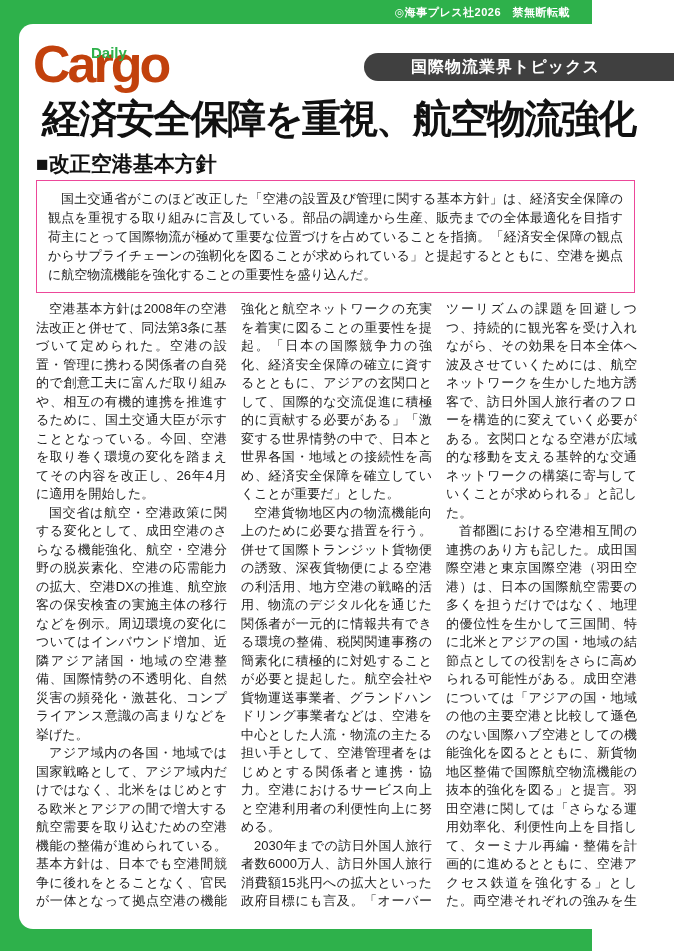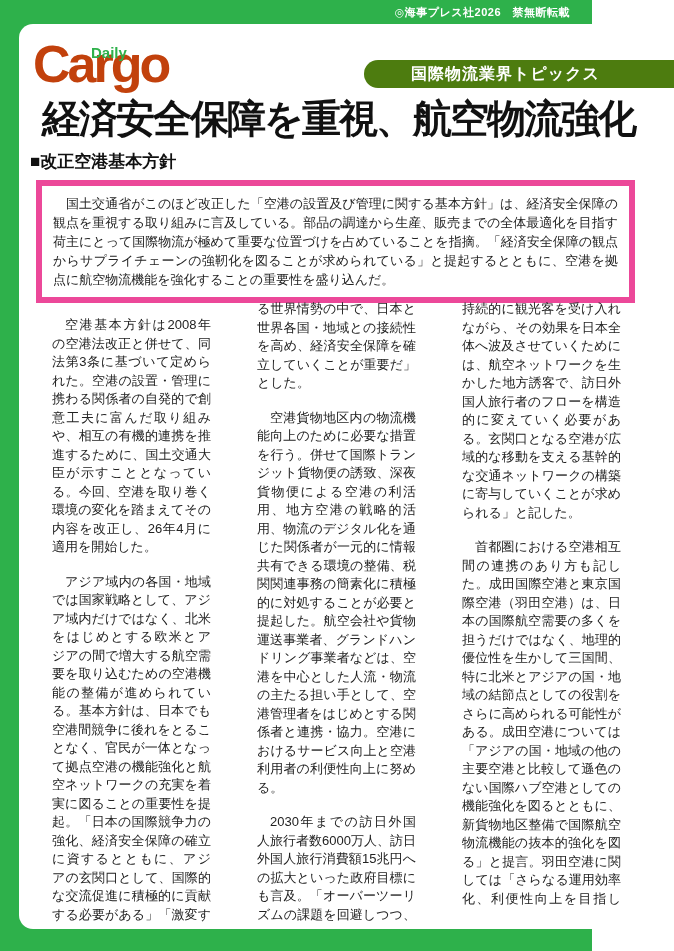--- a/index.html
+++ b/index.html
@@ -58,24 +58,24 @@
     top: 16px;
     font-size: 15px;
     font-weight: bold;
     color: #2EB14B;
     letter-spacing: 0;
   }
   
   .badge {
     position: absolute;
     left: 345px;
-    top: 36px;
+    top: 29px;
     right: -22px;
     height: 28px;
-    background: #4d7c0f;
+    background: #404040;
     border-radius: 14px 0 0 14px;
     display: flex;
     align-items: center;
     justify-content: center;
     padding-right: 27px;
     box-sizing: border-box;
   }
   .badge span {
     color: #ffffff;
     font-size: 16px;
@@ -91,34 +91,34 @@
     margin: 6px;
     font-size: 39px;
     font-weight: 900;
     color: #111111;
     letter-spacing: -2px;
     line-height: 1.2;
     white-space: nowrap;
   }
   .subhead {
     position: absolute;
-    left: 11px;
+    left: 17px;
     top: 126px;
     margin: 0;
-    font-size: 17px;
+    font-size: 21px;
     font-weight: bold;
     color: #111111;
   }
   .lead-box {
     position: absolute;
     left: 17px;
     top: 156px;
     width: 599px;
     box-sizing: border-box;
-    border: 6px solid #ec4899;
+    border: 1px solid #ec4899;
     padding: 8px 11px;
   }
   .lead-box p {
     margin: 0;
     font-size: 13px;
     line-height: 19px;
     color: #222222;
     text-align: justify;
     text-indent: 1em;
   }
@@ -127,21 +127,21 @@
     left: 17px;
     top: 276px;
     width: 601px;
     height: 626px;
     column-count: 3;
     column-gap: 14px;
     column-fill: auto;
     overflow: hidden;
   }
   .columns p {
-    margin: 16px;
+    margin: 0;
     font-size: 13px;
     line-height: 18.5px;
     color: #222222;
     text-align: justify;
     text-indent: 1em;
   }
 </style>
 </head>
 <body>
 
@@ -163,20 +163,21 @@
     <h1 class="headline">経済安全保障を重視、航空物流強化</h1>
 
     <h2 class="subhead">■改正空港基本方針</h2>
 
     <div class="lead-box">
       <p>国土交通省がこのほど改正した「空港の設置及び管理に関する基本方針」は、経済安全保障の観点を重視する取り組みに言及している。部品の調達から生産、販売までの全体最適化を目指す荷主にとって国際物流が極めて重要な位置づけを占めていることを指摘。「経済安全保障の観点からサプライチェーンの強靭化を図ることが求められている」と提起するとともに、空港を拠点に航空物流機能を強化することの重要性を盛り込んだ。</p>
     </div>
 
     <div class="columns" id="article">
         <p>空港基本方針は2008年の空港法改正と併せて、同法第3条に基づいて定められた。空港の設置・管理に携わる関係者の自発的で創意工夫に富んだ取り組みや、相互の有機的連携を推進するために、国土交通大臣が示すこととなっている。今回、空港を取り巻く環境の変化を踏まえてその内容を改正し、26年4月に適用を開始した。</p>
+        <p>国交省は航空・空港政策に関する変化として、成田空港のさらなる機能強化、航空・空港分野の脱炭素化、空港の応需能力の拡大、空港DXの推進、航空旅客の保安検査の実施主体の移行などを例示。周辺環境の変化についてはインバウンド増加、近隣アジア諸国・地域の空港整備、国際情勢の不透明化、自然災害の頻発化・激甚化、コンプライアンス意識の高まりなどを挙げた。</p>
         <p>アジア域内の各国・地域では国家戦略として、アジア域内だけではなく、北米をはじめとする欧米とアジアの間で増大する航空需要を取り込むための空港機能の整備が進められている。基本方針は、日本でも空港間競争に後れをとることなく、官民が一体となって拠点空港の機能強化と航空ネットワークの充実を着実に図ることの重要性を提起。「日本の国際競争力の強化、経済安全保障の確立に資するとともに、アジアの玄関口として、国際的な交流促進に積極的に貢献する必要がある」「激変する世界情勢の中で、日本と世界各国・地域との接続性を高め、経済安全保障を確立していくことが重要だ」とした。</p>
         <p>空港貨物地区内の物流機能向上のために必要な措置を行う。併せて国際トランジット貨物便の誘致、深夜貨物便による空港の利活用、地方空港の戦略的活用、物流のデジタル化を通じた関係者が一元的に情報共有できる環境の整備、税関関連事務の簡素化に積極的に対処することが必要と提起した。航空会社や貨物運送事業者、グランドハンドリング事業者などは、空港を中心とした人流・物流の主たる担い手として、空港管理者をはじめとする関係者と連携・協力。空港におけるサービス向上と空港利用者の利便性向上に努める。</p>
         <p>2030年までの訪日外国人旅行者数6000万人、訪日外国人旅行消費額15兆円への拡大といった政府目標にも言及。「オーバーツーリズムの課題を回避しつつ、持続的に観光客を受け入れながら、その効果を日本全体へ波及させていくためには、航空ネットワークを生かした地方誘客で、訪日外国人旅行者のフローを構造的に変えていく必要がある。玄関口となる空港が広域的な移動を支える基幹的な交通ネットワークの構築に寄与していくことが求められる」と記した。</p>
         <p>首都圏における空港相互間の連携のあり方も記した。成田国際空港と東京国際空港（羽田空港）は、日本の国際航空需要の多くを担うだけではなく、地理的優位性を生かして三国間、特に北米とアジアの国・地域の結節点としての役割をさらに高められる可能性がある。成田空港については「アジアの国・地域の他の主要空港と比較して遜色のない国際ハブ空港としての機能強化を図るとともに、新貨物地区整備で国際航空物流機能の抜本的強化を図る」と提言。羽田空港に関しては「さらなる運用効率化、利便性向上を目指して、ターミナル再編・整備を計画的に進めるとともに、空港アクセス鉄道を強化する」とした。両空港それぞれの強みを生かした航空ネットワークを形成しながら、旅客・貨物の移動の一層の円滑化を実現することで、両空港一体の「首都圏空港」として国際競争力を大幅に強化する。</p>
       </div>
 
   </div>
 </div>
 
 </body></html>

